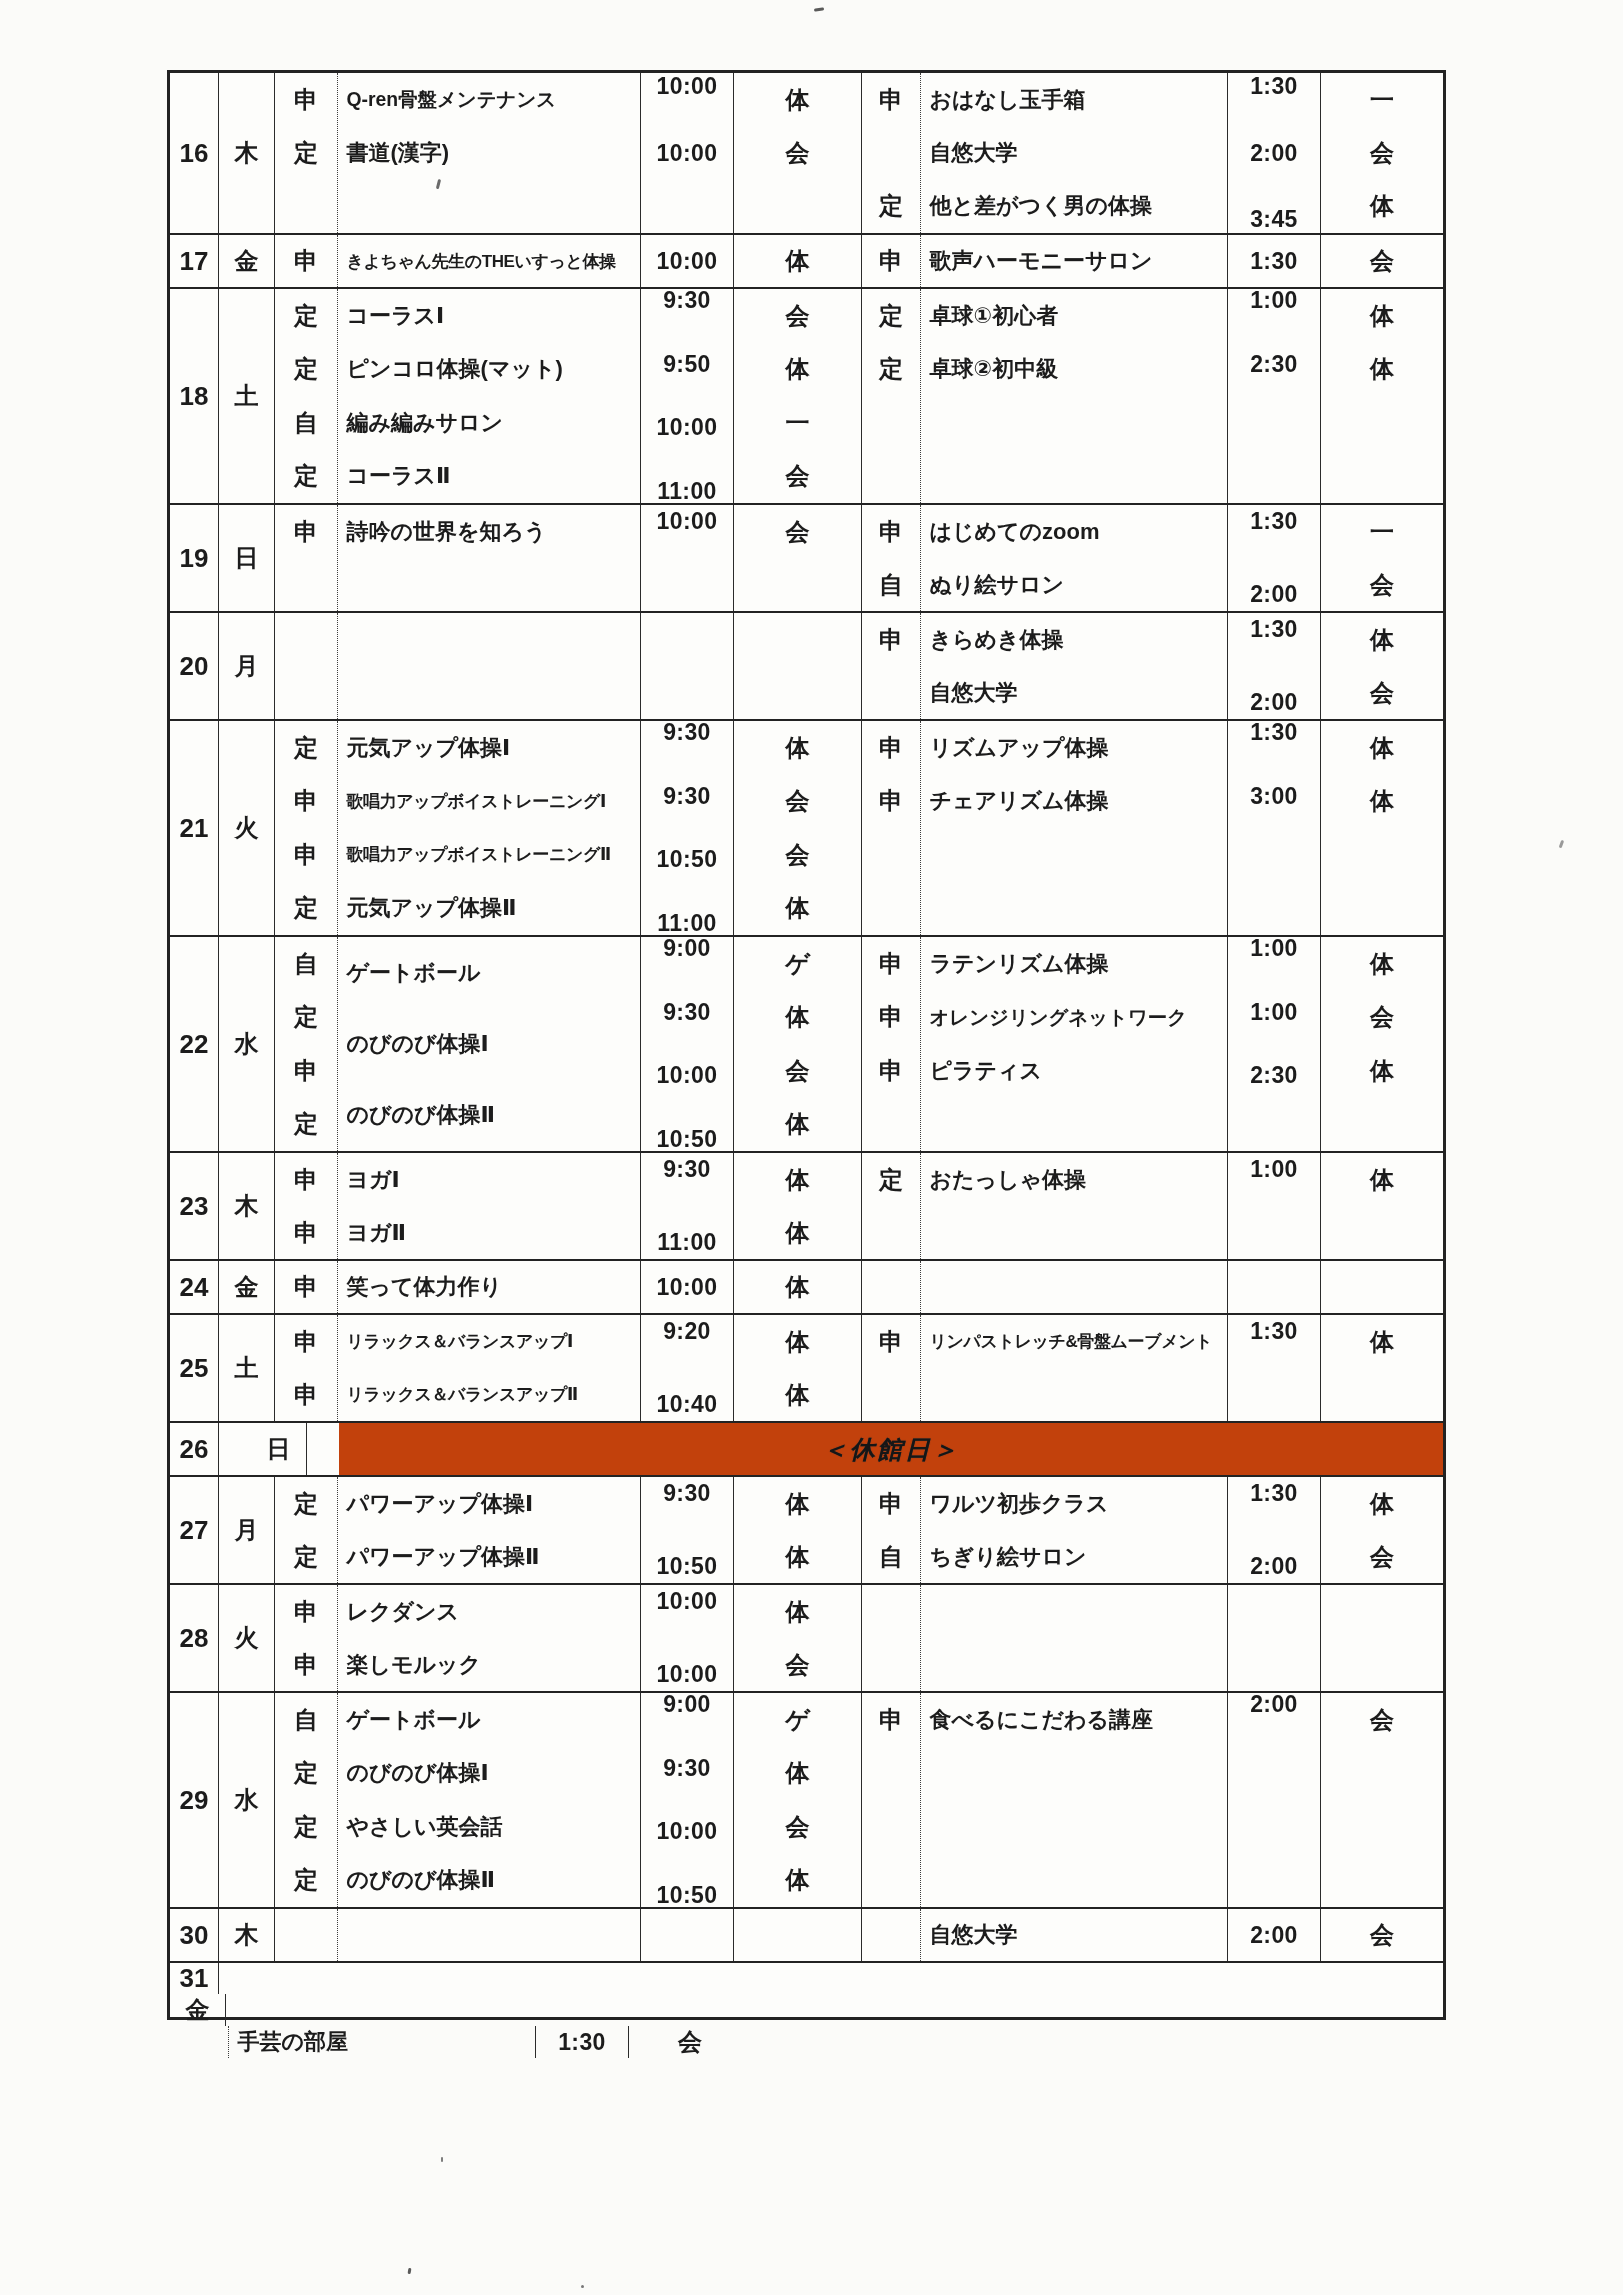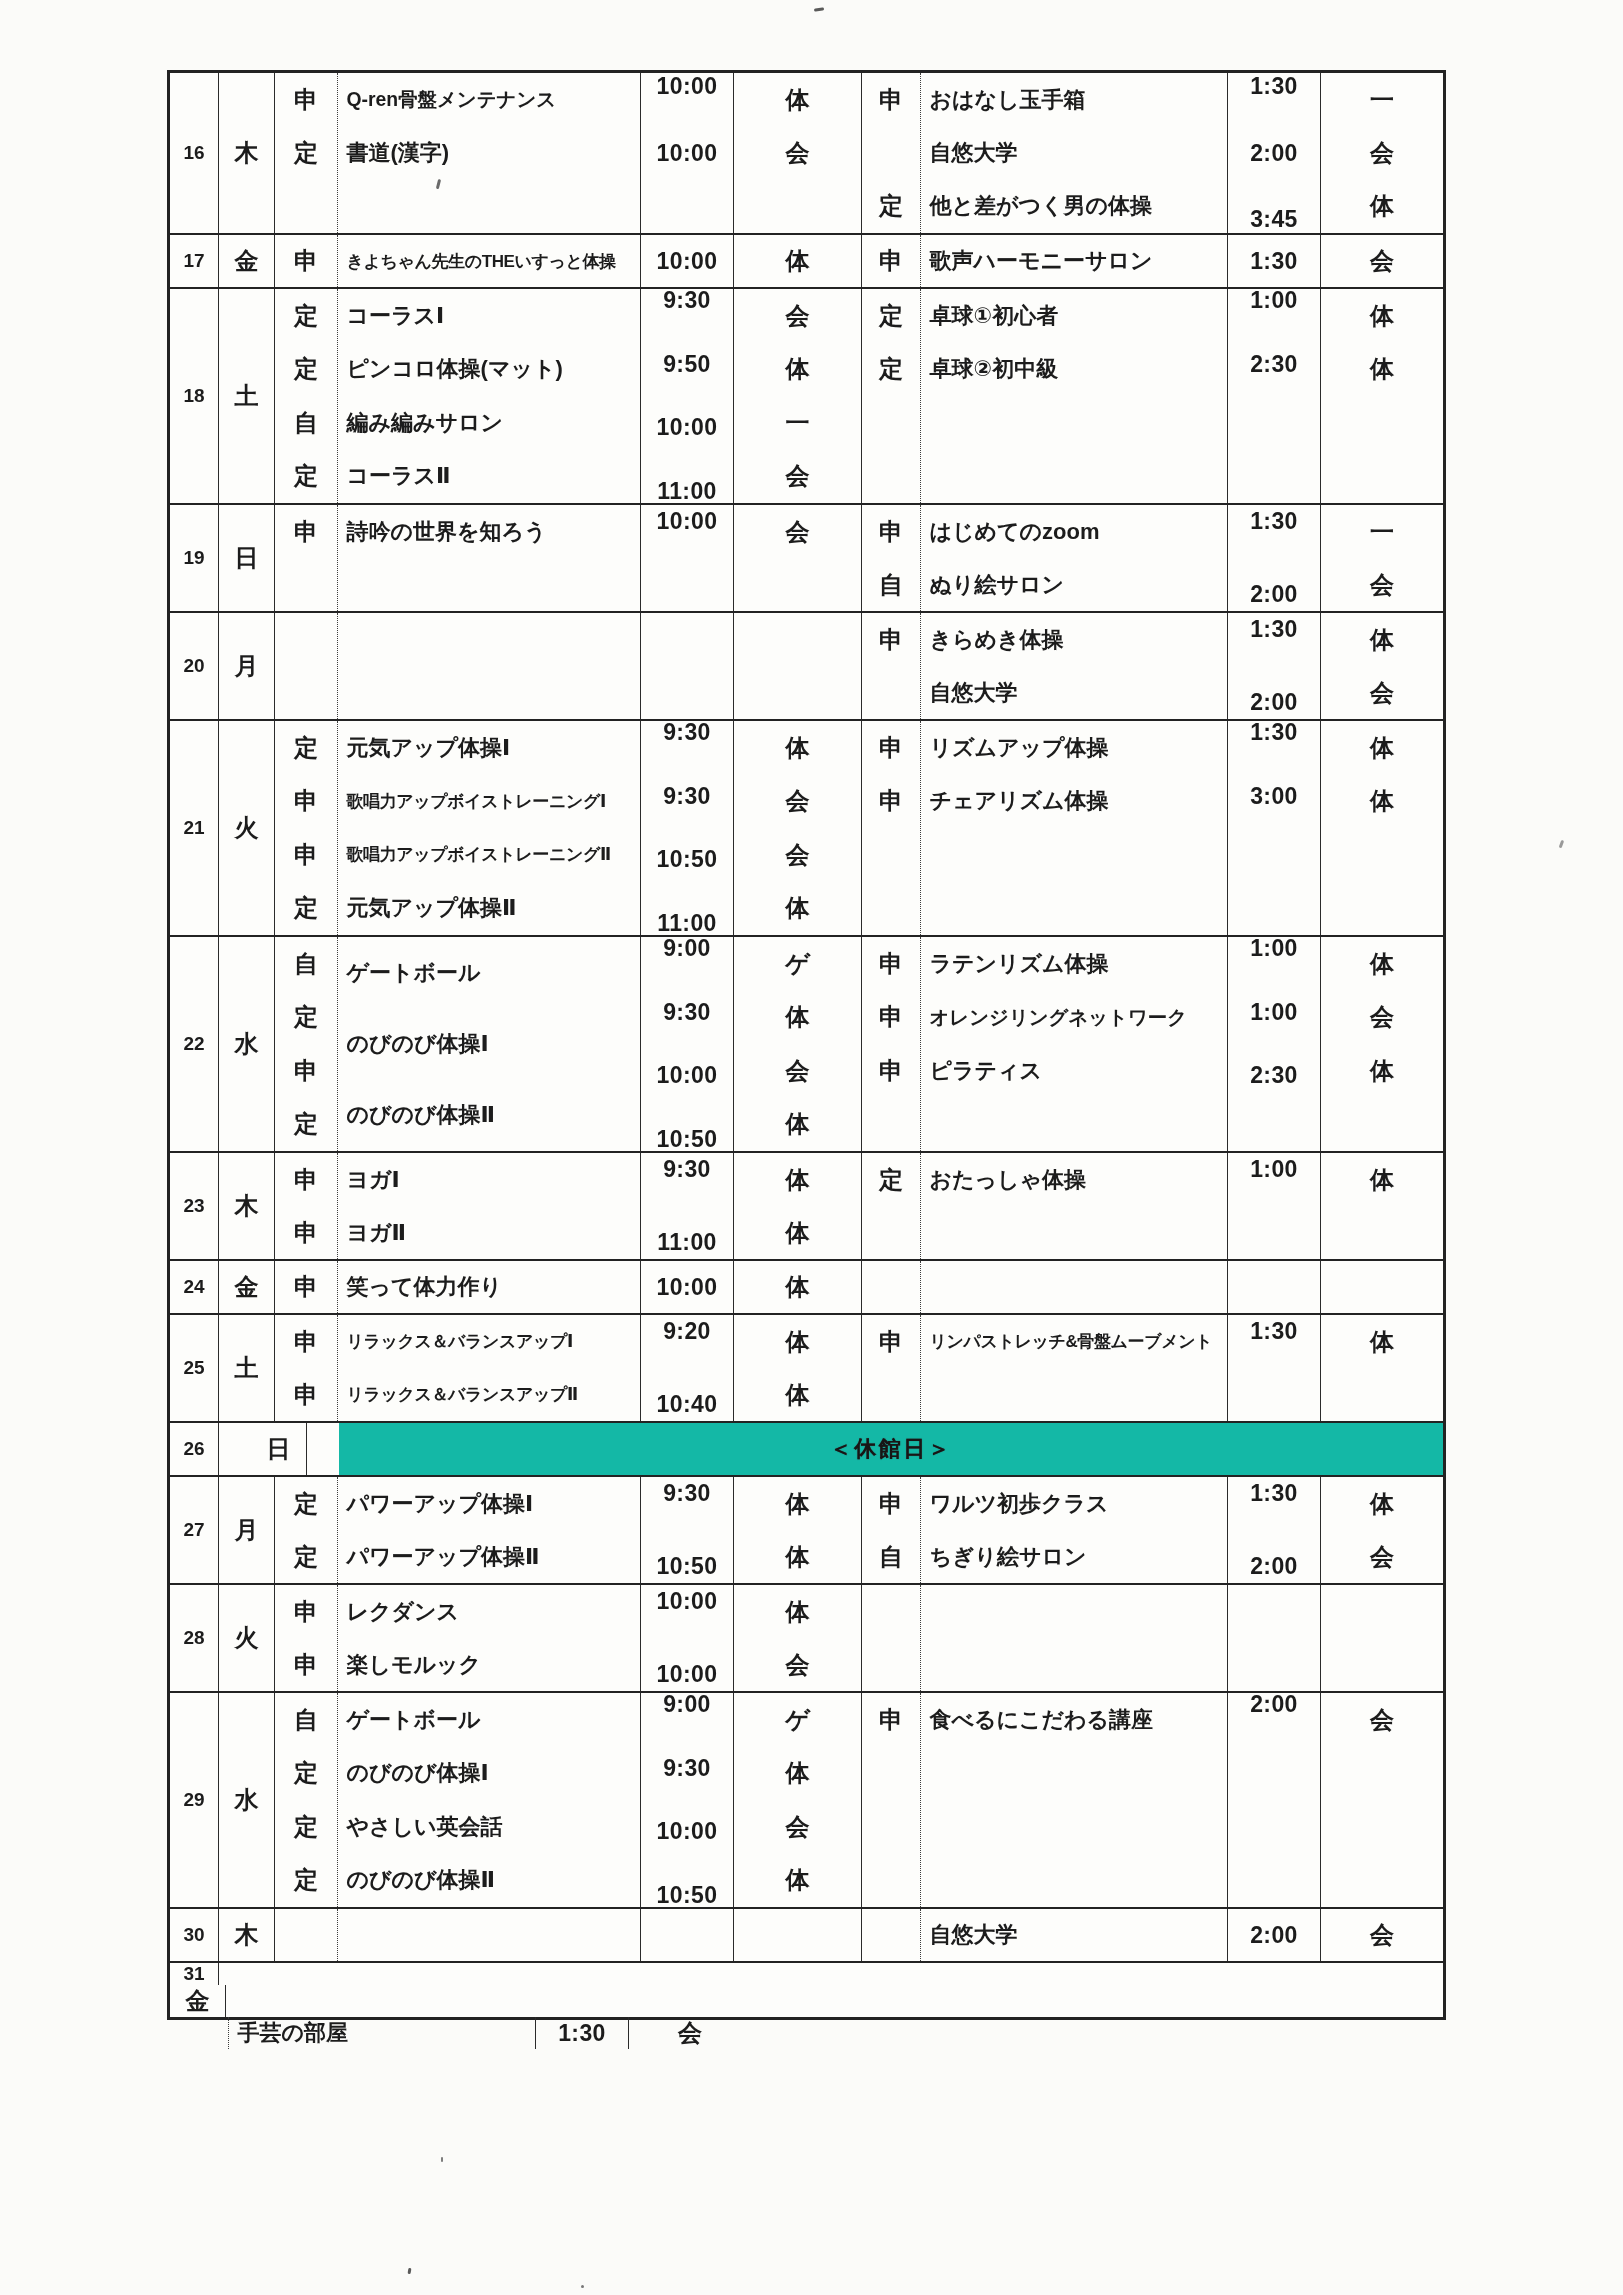--- a/index.html
+++ b/index.html
@@ -18,21 +18,21 @@
   #schedule {
     position:absolute; left:167px; top:70px;
     width:1279px;
     border:3.4px solid #232323;
     background:#fdfdfb;
   }
   .row { display:flex; border-bottom:2.5px solid #232323; }
   .row:last-child { border-bottom:none; }
 
   .cell { display:flex; align-items:center; justify-content:center; }
-  .cell.date  { width:49px; border-right:1.7px solid #2b2b2b; font-weight:700; font-size:19px; }
+  .cell.date  { width:49px; border-right:1.7px solid #2b2b2b; font-weight:700; font-size:26px; }
   .cell.day   { width:56px; border-right:1.7px solid #2b2b2b; font-weight:700; font-size:24px; }
 
   .half { display:flex; }
   .half.left  { width:587px; border-right:1.7px solid #2b2b2b; }
   .half.right { width:581px; }
 
   .col { display:flex; flex-direction:column; height:100%; }
   .col.status { border-right:1.7px dotted #3c3c3c; }
   .col.act    { border-right:1.7px solid #2b2b2b; }
   .col.time   { border-right:1.7px solid #2b2b2b;gap:40px; }
@@ -51,24 +51,25 @@
   }
   .col.status .line, .col.venue .line { font-weight:700; font-size:24px; }
   .col.time .line { letter-spacing:0.4px; }
   .col.act .line { justify-content:flex-start; padding-left:8.5px; font-size:22px; }
   .col.act .line.semi { font-size:19.4px; }
   .col.act .line.cond { font-size:17px; letter-spacing:-0.4px; }
 
   
   .banner {
     flex:1; align-self:stretch;
-    background:#14b8a6;
+    background:#c2410c;
     display:flex; align-items:center; justify-content:center;
-    font-weight:700; font-size:22px; letter-spacing:2.5px; color:#161616;
+    font-weight:700; font-size:25px; letter-spacing:2.5px; color:#161616;
     text-shadow:0 0 0.8px #3a3a3a;
+    font-style:italic;
   }
 
   
   .speck { position:absolute; background:#5a5a5a; border-radius:1.7px; }
   .speck.s1 { left:814px; top:7.6px;   width:10px; height:2.5px; transform:rotate(-8deg); }
   .speck.s2 { left:437px; top:179px; width:2.5px;  height:10px; transform:rotate(14deg); background:#6a6a6a; }
   .speck.s3 { left:1560px;top:840px; width:2.5px;  height:7.6px;  transform:rotate(20deg); background:#9a9a9a; }
   .speck.s4 { left:441px; top:2157px;width:1.7px;  height:5px;  background:#7d7d7d; }
   .speck.s5 { left:408px; top:2268px;width:2.5px;  height:6px;  transform:rotate(10deg); }
   .speck.s6 { left:581px; top:2285px;width:3.4px;  height:3.4px;  background:#777; }

